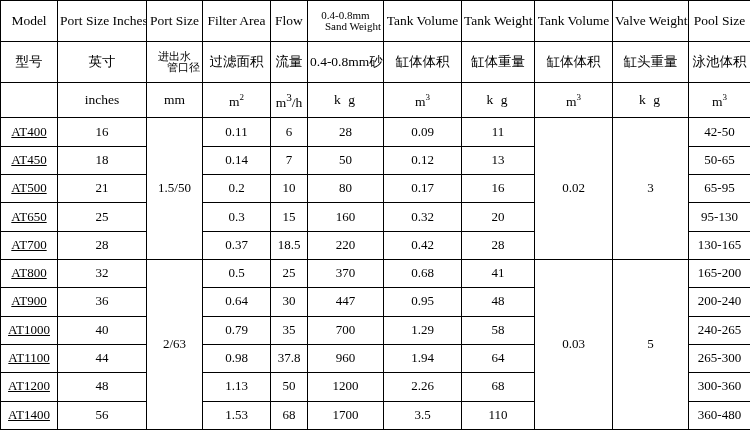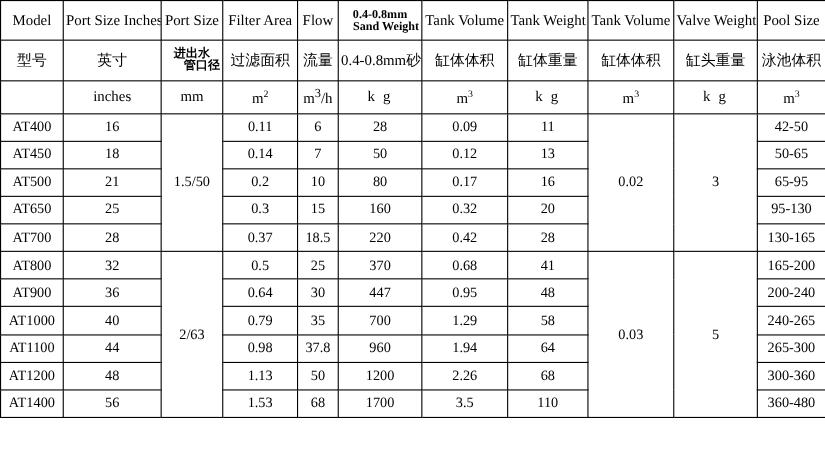--- a/index.html
+++ b/index.html
@@ -11,21 +11,21 @@
     width: 750px;
     height: 430px;
     font-family: "Liberation Serif", serif;
     color: #000;
     overflow: hidden;
   }
   table.spec {
     border-collapse: collapse;
     table-layout: fixed;
     width: 750px;
-    height: 380px;
+    height: 430px;
   }
   table.spec td {
     border: 1px solid #000;
     text-align: center;
     vertical-align: middle;
     padding: 0 2px;
     line-height: 1.15;
     font-size: 13px;
     overflow: hidden;
     white-space: nowrap;
@@ -56,33 +56,33 @@
     vertical-align: super;
   }
   td.kg-space {
     letter-spacing: 2px;
     margin-top: 20px;
   }
   td.model-cell {
     text-align: left;
     padding-left: 10px;
     font-size: 13px;
+    text-decoration: underline;
   }
   td.twoline {
     white-space: normal;
     line-height: 1.05;
   }
   td.merged {
     font-size: 13px;
     margin-left: 36px;
   }
   .sand-wrap {
     display: block;
     text-align: center;
-    font-weight: bold;
   }
   .sand-top {
     display: block;
     font-size: 11px;
     line-height: 1.0;
   }
   .sand-bot {
     display: block;
     font-size: 11px;
     line-height: 1.0;

